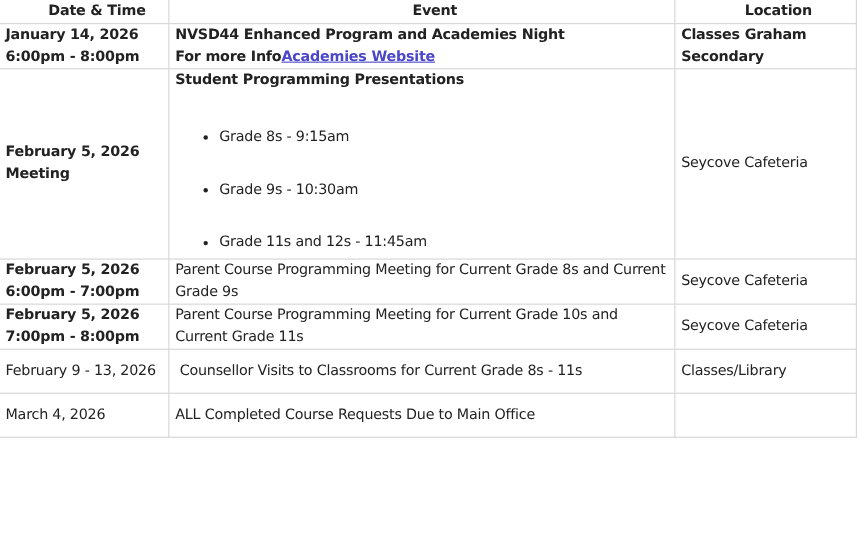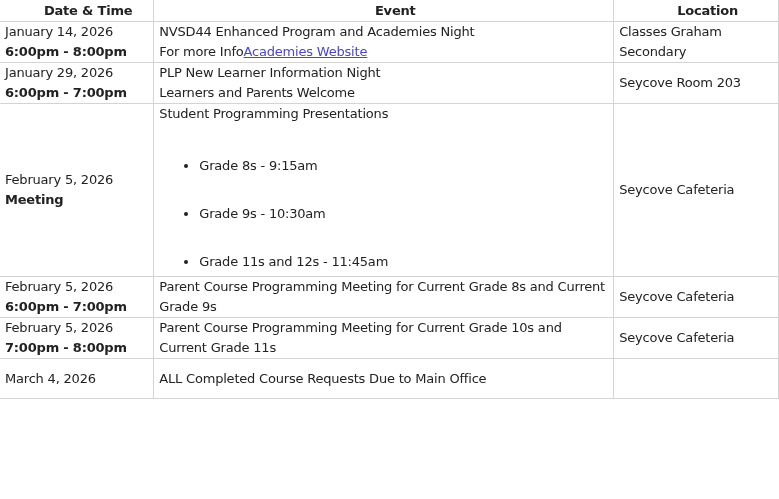--- a/index.html
+++ b/index.html
@@ -26,21 +26,21 @@
       font-weight: bold;
       text-align: center;
       height: 21px;
       padding-top: 0;
       padding-left: 28px;
     }
     .col-date { width: 148px; }
     .col-event { width: 441px; }
     .col-loc { width: 158px; }
     td .bold { font-weight: bold; display: block; }
-    td .line { display: block; }
+    td .line { display: block; font-weight: bold; }
     a.link { color: #4a47c8; text-decoration: underline; margin-left: 0; }
     .r2 { height: 40px; }
     .r-tall { height: 129px; }
     td.top { vertical-align: top; }
     ul.grades { margin: 32px 0 4px 0; padding-left: 40px; }
     ul.grades li { line-height: 20px; margin-top: 28px; }
     .indent { padding-left: 9px !important; }
   </style>
 </head>
 <body>
@@ -68,31 +68,20 @@
       <td>
         <span class="line">NVSD44 Enhanced Program and Academies Night</span>
         <span class="line"><span>For more Info</span><a class="link" href="#">Academies Website</a></span>
       </td>
       <td>
         <span class="line">Classes Graham</span>
         <span class="line">Secondary</span>
       </td>
     </tr>
 
-    <tr class="r2">
-      <td>
-        <span class="line">January 29, 2026</span>
-        <span class="bold">6:00pm - 7:00pm</span>
-      </td>
-      <td>
-        <span class="line">PLP New Learner Information Night</span>
-        <span class="line">Learners and Parents Welcome</span>
-      </td>
-      <td>Seycove Room 203</td>
-    </tr>
 
 
     <tr class="r-tall">
       <td>
         <span class="line">February 5, 2026</span>
         <span class="bold">Meeting</span>
       </td>
       <td class="top">
         <span class="line">Student Programming Presentations</span>
         <ul class="grades">
@@ -116,20 +105,25 @@
     <tr class="r2">
       <td>
         <span class="line">February 5, 2026</span>
         <span class="bold">7:00pm - 8:00pm</span>
       </td>
       <td>Parent Course Programming Meeting for Current Grade 10s and Current Grade 11s</td>
       <td>Seycove Cafeteria</td>
     </tr>
 
 
+    <tr class="r2">
+      <td>February 9  - 13, 2026</td>
+      <td class="indent">Counsellor Visits to Classrooms for Current Grade 8s - 11s</td>
+      <td class="top">Classes/Library</td>
+    </tr>
 
 
     <tr class="r2">
       <td class="top">March 4, 2026</td>
       <td class="top">ALL Completed Course Requests Due to Main Office</td>
       <td></td>
     </tr>
   </tbody>
 </table>
 

